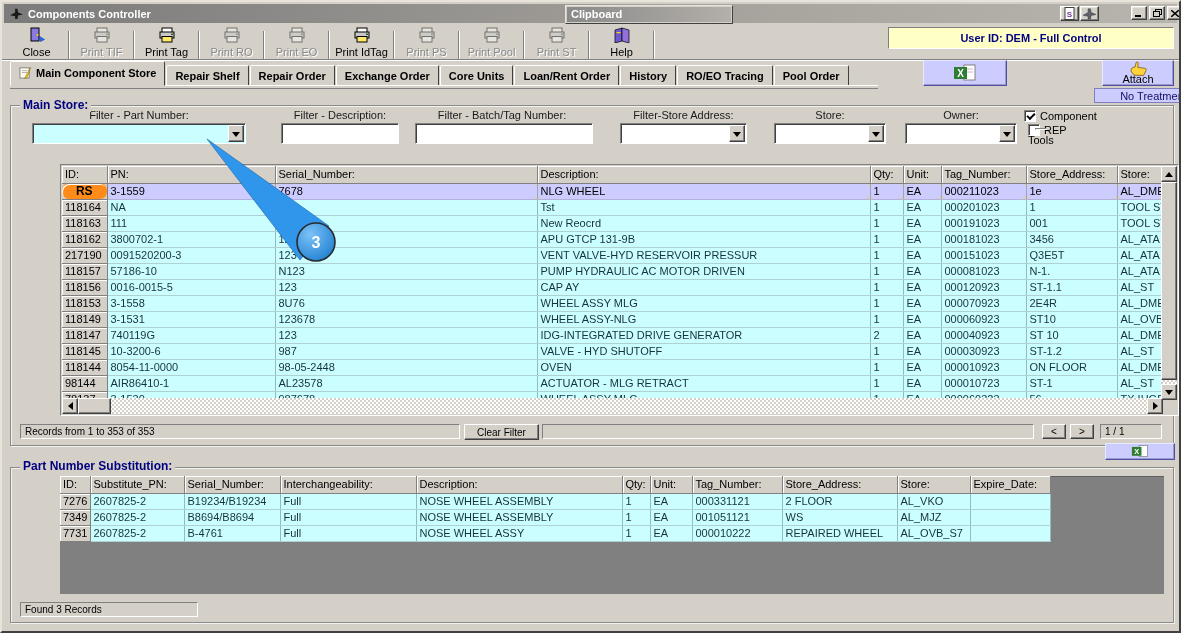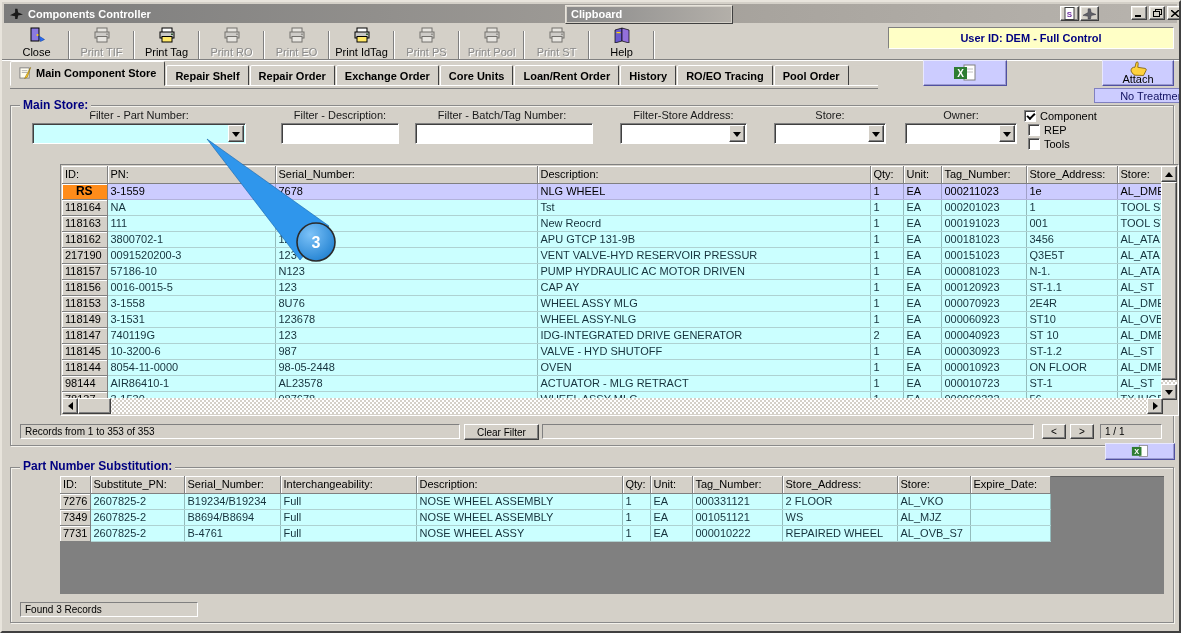--- a/index.html
+++ b/index.html
@@ -72,21 +72,21 @@
         border-left:2px solid #000; border-bottom:2px solid #000; transform:rotate(-45deg); }
 
   
   .gridbox { border:1px solid; border-color:#808080 #fff #fff #808080; background:#d4d0c8; }
   table.grid { border-collapse:collapse; table-layout:fixed; font-size:11px; }
   .grid th { height:17px; background:#d4d0c8; border-right:1px solid #808080; border-bottom:1px solid #808080;
              box-shadow:inset 1px 1px 0 #fff; font-weight:normal; text-align:left; padding:0 3px;
              white-space:nowrap; overflow:hidden; }
   .grid td { height:16px; background:#cbffff; border-right:1px solid #93bcbc; border-bottom:1px solid #aed2d2;
              padding:0 3px; white-space:nowrap; overflow:hidden; color:#16323c; }
-  .grid tr.selected td { background:#ccccff; color:#000; border-right-color:#a0a0c8; border-bottom-color:#b2b2dc; }
+  .grid tr.selected td { background:#ccccff; color:#000; border-right-color:#a0a0c8; border-bottom-color:#b2b2dc;border-radius:7px; }
   .grid td.idcell, .grid tr.selected td.idcell { background:#d4d0c8; border-right:1px solid #808080;
              border-bottom:1px solid #808080; box-shadow:inset 1px 1px 0 #fff; color:#000; }
   .grid tr.selected td.idcell.badge { background:#ff8c1a; font-weight:bold; font-size:12px; text-align:center; }
 
   
   .track { background:#d4d0c8;
            background-image:linear-gradient(45deg,#fff 25%,transparent 25%,transparent 75%,#fff 75%),
                             linear-gradient(45deg,#fff 25%,transparent 25%,transparent 75%,#fff 75%);
            background-size:4px 4px; background-position:0 0,2px 2px; }
   .sbtn { background:#d4d0c8; border:1px solid; border-color:#fff #404040 #404040 #fff;
@@ -341,21 +341,21 @@
     </div>
 
   <div class="abs cbrow" style="left:1022px;top:107px;">
     <span class="cb checked" id="cb0"></span>
     <span>Component</span>
   </div>
   <div class="abs cbrow" style="left:1026px;top:121px;">
     <span class="cb" id="cb1"></span>
     <span>REP</span>
   </div>
-  <div class="abs cbrow" style="left:1026px;top:135px;">
+  <div class="abs cbrow" style="left:1026px;top:126px;flex-direction:column;">
     <span class="cb" id="cb2"></span>
     <span>Tools</span>
   </div>
 
   <div class="abs gridbox" style="left:58px;top:162px;width:1119px;height:252px;">
     <div class="abs" style="left:1px;top:1px;width:1101px;height:234px;overflow:hidden;">
       <table class="grid" style="width:1101px;">
         <colgroup>
           <col style="width:45px">
             <col style="width:168px">

